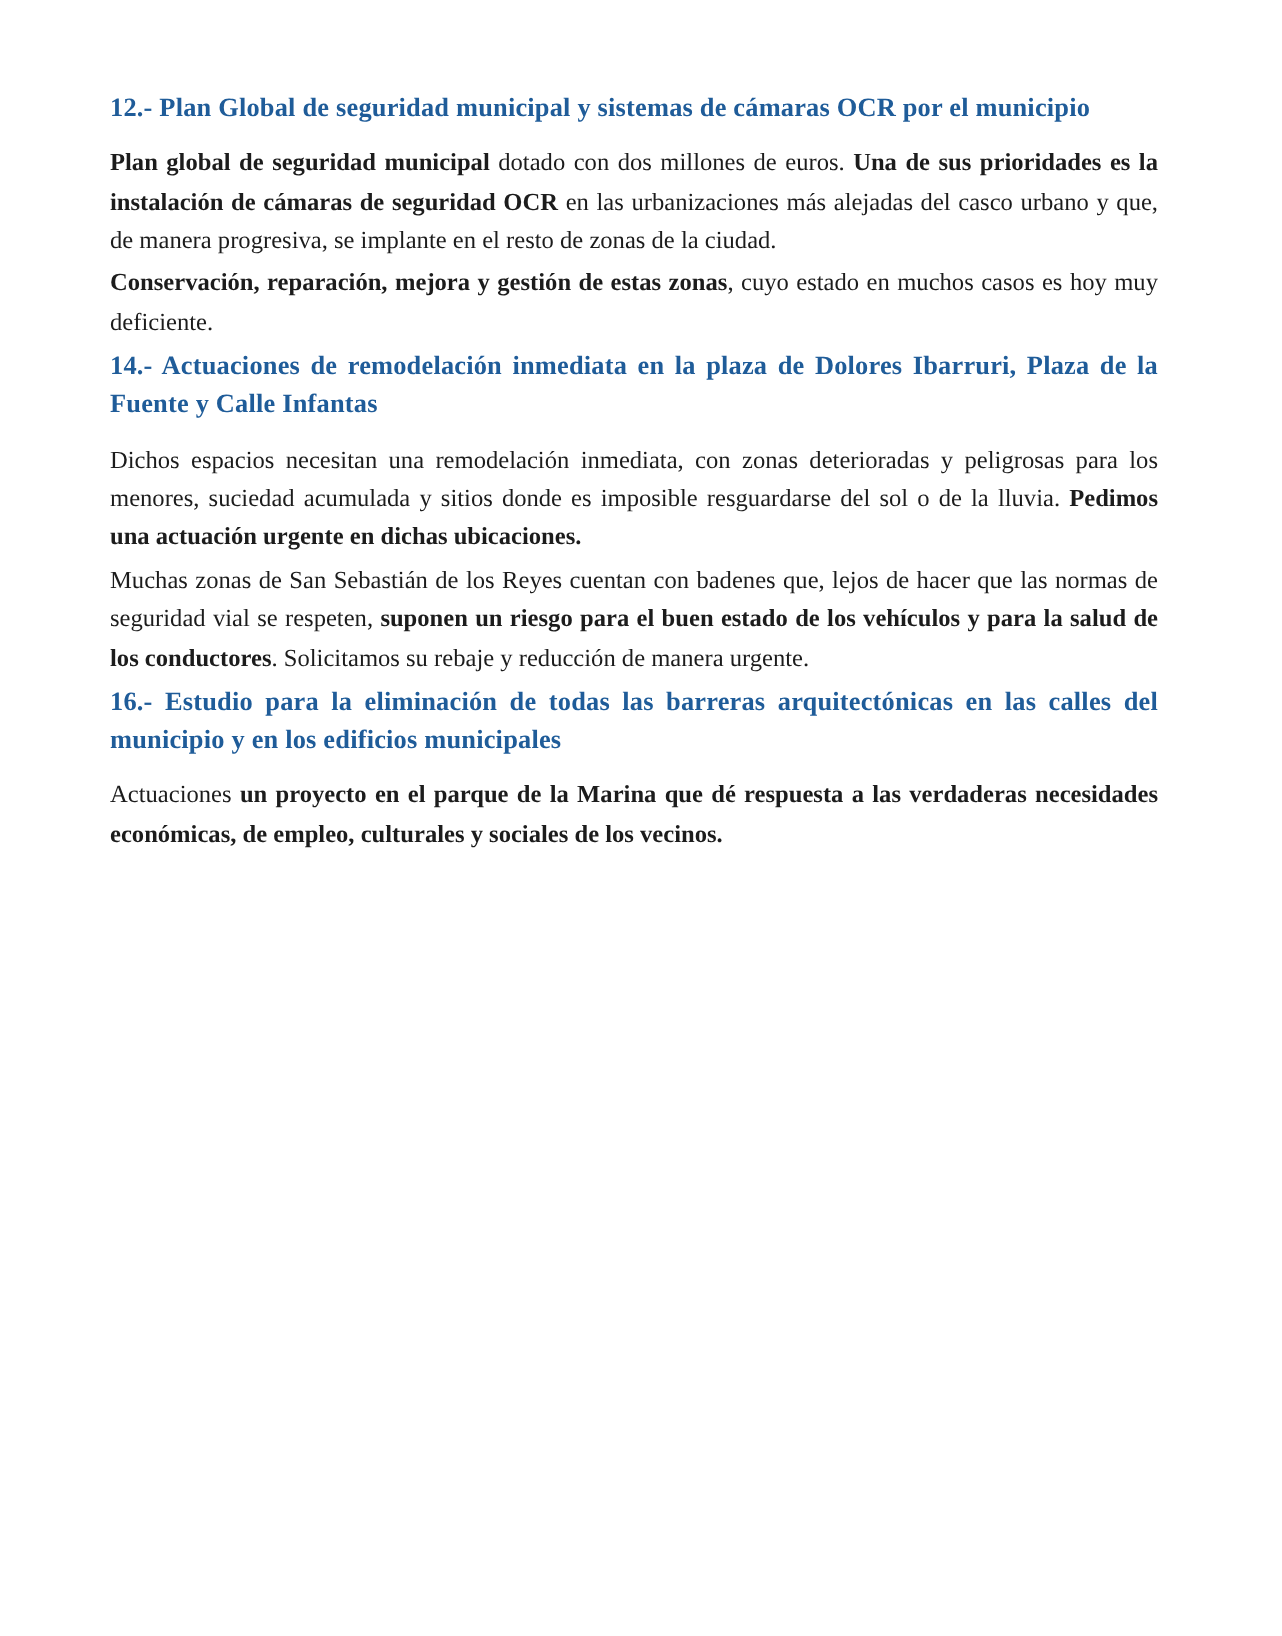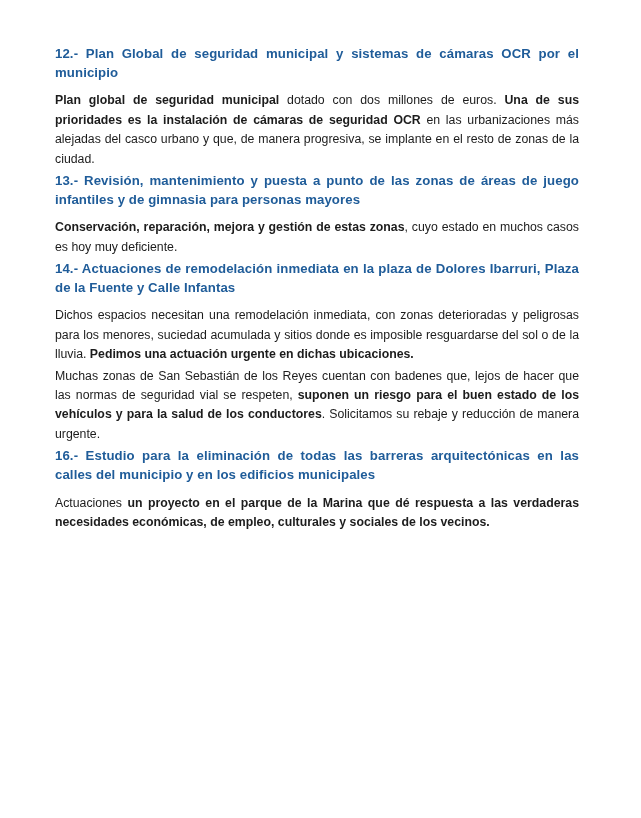--- a/index.html
+++ b/index.html
@@ -16,20 +16,21 @@
   .page {
     position: relative;
     width: 641px;
     height: 818px;
     background: #ffffff;
     box-sizing: border-box;
     padding: 44px 62px 20px 55px;
   }
   .doc-body {
     width: 100%;
+    font-family: Liberation Serif, serif;
   }
   h2.section-heading {
     font-size: 13.2px;
     line-height: 1.45;
     font-weight: bold;
     color: #1f5c99;
     margin: 0 0 9px 0;
     text-align: justify;
     text-justify: inter-word;
     letter-spacing: 0.1px;
@@ -58,21 +59,20 @@
 
 <div class="page">
   <div class="doc-body">
 
     <div class="block">
       <h2 class="section-heading">12.- Plan Global de seguridad municipal y sistemas de cámaras OCR por el municipio</h2>
       <p class="para"><span class="b">Plan global de seguridad municipal</span><span> dotado con dos millones de euros. </span><span class="b">Una de sus prioridades es la instalación de cámaras de seguridad OCR</span><span> en las urbanizaciones más alejadas del casco urbano y que, de manera progresiva, se implante en el resto de zonas de la ciudad.</span></p>
     </div>
 
     <div class="block">
-      <h2 class="section-heading">13.- Revisión, mantenimiento y puesta a punto de las zonas de áreas de juego infantiles y de gimnasia para personas mayores</h2>
       <p class="para"><span class="b">Conservación, reparación, mejora y gestión de estas zonas</span><span>, cuyo estado en muchos casos es hoy muy deficiente.</span></p>
     </div>
 
     <div class="block">
       <h2 class="section-heading">14.- Actuaciones de remodelación inmediata en la plaza de Dolores Ibarruri, Plaza de la Fuente y Calle Infantas</h2>
       <p class="para"><span>Dichos espacios necesitan una remodelación inmediata, con zonas deterioradas y peligrosas para los menores, suciedad acumulada y sitios donde es imposible resguardarse del sol o de la lluvia. </span><span class="b">Pedimos una actuación urgente en dichas ubicaciones.</span></p>
     </div>
 
     <div class="block">
       <p class="para"><span>Muchas zonas de San Sebastián de los Reyes cuentan con badenes que, lejos de hacer que las normas de seguridad vial se respeten, </span><span class="b">suponen un riesgo para el buen estado de los vehículos y para la salud de los conductores</span><span>. Solicitamos su rebaje y reducción de manera urgente.</span></p>

